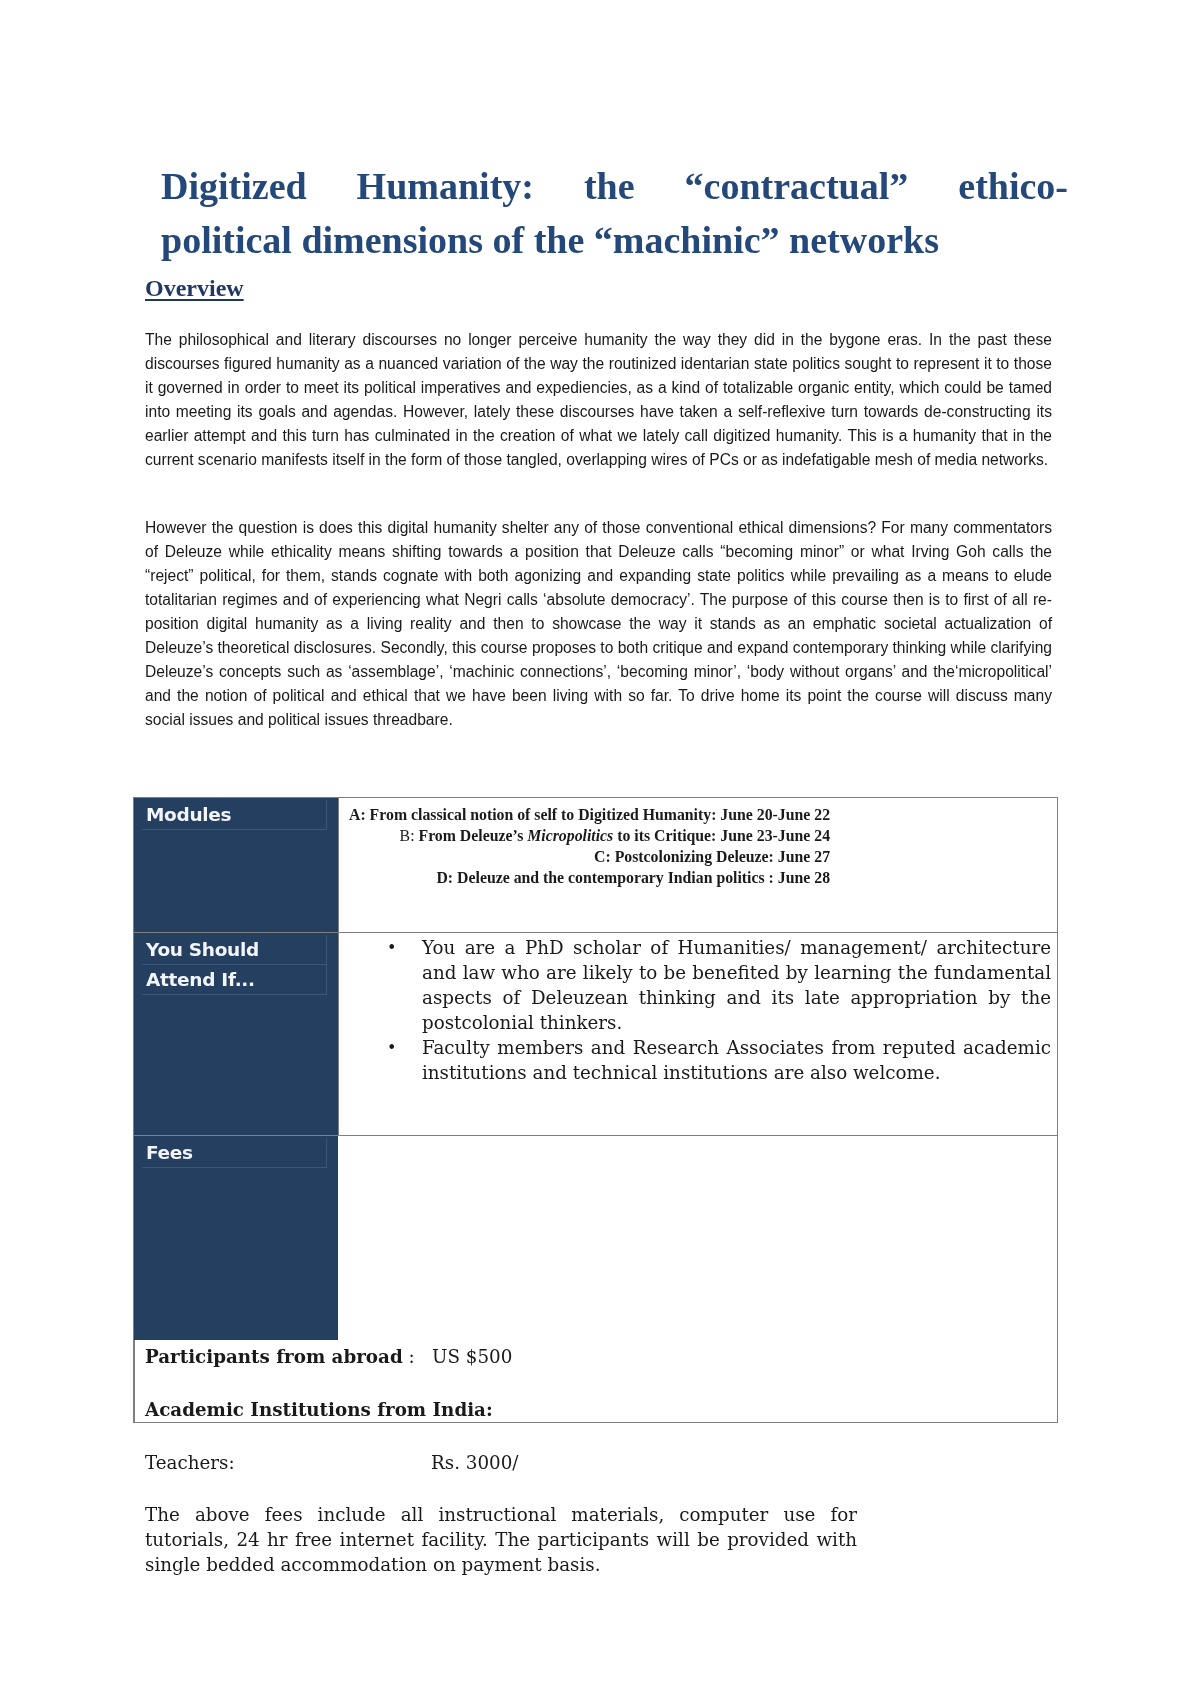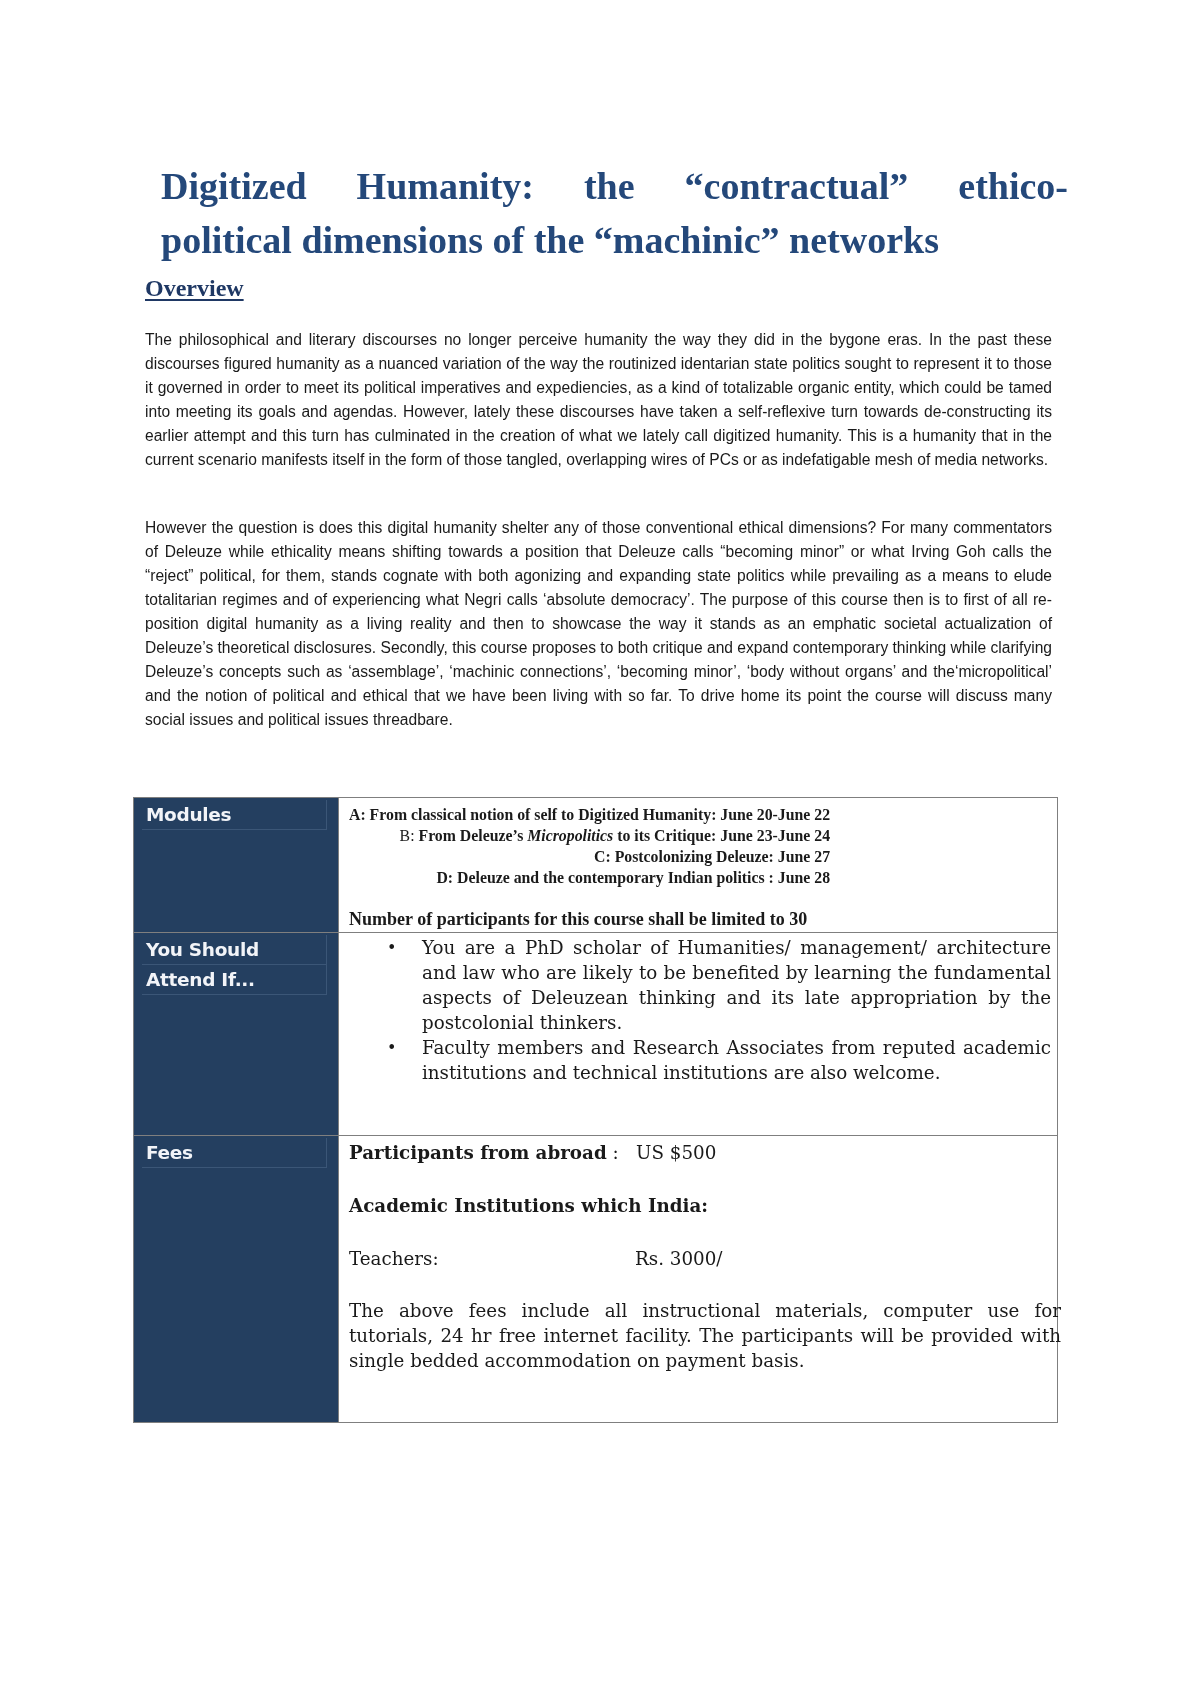--- a/index.html
+++ b/index.html
@@ -72,21 +72,21 @@
   .row {
     position: absolute;
     left: 0;
     width: 100%;
     display: flex;
     box-sizing: border-box;
   }
   .row + .row { border-top: 1.5px solid #7f7f7f; }
   #row-modules { top: 0; height: 134px; }
   #row-attend { top: 134px; height: 203px; }
-  #row-fees { top: 337px; height: 287px; }
+  #row-fees { top: 337px; height: 287px; flex-direction: column; }
 
   .label-cell {
     width: 204px;
     flex: 0 0 204px;
     background: #243f60;
     position: relative;
     box-sizing: border-box;
   }
   .label-inner {
     position: absolute;
@@ -211,21 +211,20 @@
         <span class="label-line">Modules</span>
       </div>
     </div>
     <div class="content-cell">
       <ul class="modules-list">
         <li>A: From classical notion of self to Digitized Humanity: June 20-June 22</li>
         <li><span class="mod-b-prefix">B: </span><span>From Deleuze’s </span><i>Micropolitics</i><span> to its Critique: June 23-June 24</span></li>
         <li>C: Postcolonizing Deleuze: June 27</li>
         <li>D: Deleuze and the contemporary Indian politics : June 28</li>
       </ul>
-      <p class="limit-note">Number of participants for this course shall be limited to 30</p>
     </div>
   </div>
 
   <div class="row" id="row-attend">
     <div class="label-cell">
       <div class="label-inner">
         <span class="label-line">You Should</span>
         <span class="label-line">Attend If...</span>
       </div>
     </div>
@@ -244,19 +243,19 @@
   </div>
 
   <div class="row" id="row-fees">
     <div class="label-cell">
       <div class="label-inner">
         <span class="label-line">Fees</span>
       </div>
     </div>
     <div class="content-cell">
       <p class="fee-line" id="fee-abroad"><span class="bold">Participants from abroad</span><span style="white-space:pre"> :   </span><span>US $500</span></p>
-      <p class="fee-line" id="fee-india-heading">Academic Institutions which India:</p>
+      <p class="fee-line" id="fee-india-heading">Academic Institutions from India:</p>
       <p class="fee-line" id="fee-teachers"><span class="fee-label">Teachers:</span><span>Rs. 3000/</span></p>
       <p class="fee-line" id="fee-note">The above fees include all instructional materials, computer use for tutorials, 24 hr free internet facility.  The participants will be provided with single bedded accommodation on payment basis.</p>
     </div>
   </div>
 
 </div>
 
 </body></html>

